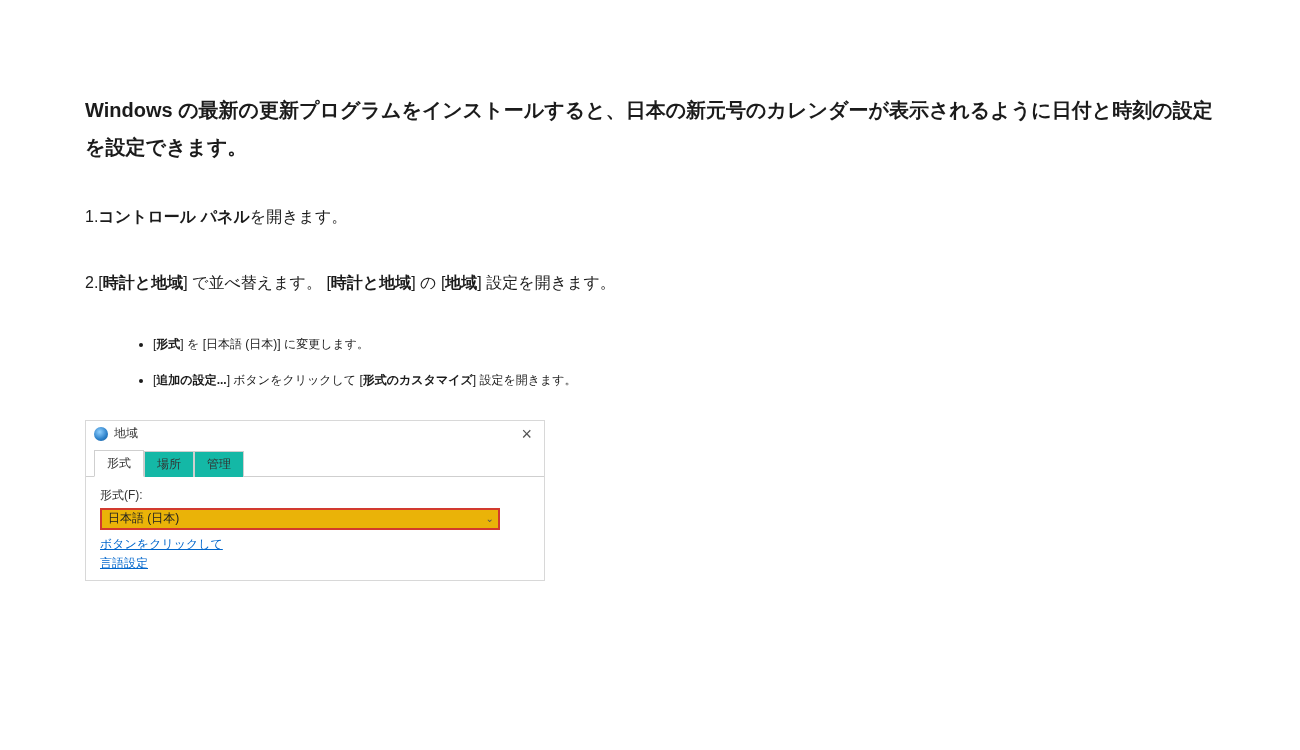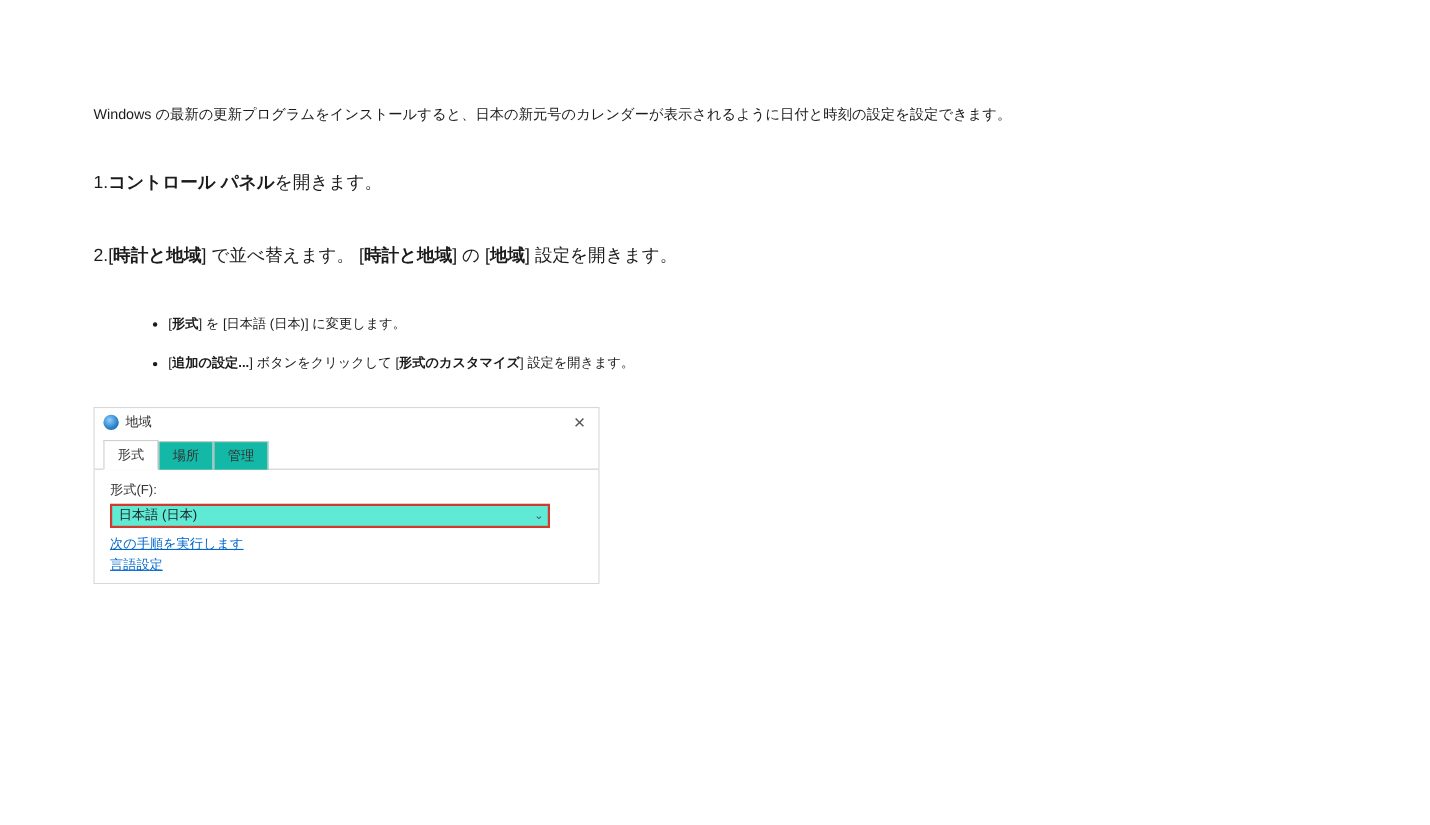--- a/index.html
+++ b/index.html
@@ -16,23 +16,24 @@
   }
   h1.title {
     font-size: 31px;
     font-weight: 700;
     margin: 0 0 10px 0;
     padding-bottom: 8px;
     border-bottom: 1px solid #e0e0e0;
     letter-spacing: 0.5px;
   }
   p.intro {
-    font-size: 13px;
+    font-size: 20px;
     line-height: 1.85;
     margin: 32px 0 0 0;
+    font-weight: bold;
   }
   .steps {
     margin-top: 36px;
   }
   .step {
     font-size: 16px;
     line-height: 1.85;
     margin: 0 0 36px 0;
   }
   .step b, .bullets b { font-weight: 700; }
@@ -104,21 +105,21 @@
     font-size: 12px;
     color: #333;
   }
   .field-label {
     font-size: 12px;
     margin-bottom: 4px;
     color: #333;
   }
   .combo {
     border: 2px solid #d23a2e;
-    background: #5eead4;
+    background: #eab308;
     height: 22px;
     display: flex;
     align-items: center;
     justify-content: space-between;
     padding: 0 4px 0 6px;
     font-size: 12px;
     color: #222;
     width: 400px;
   }
   .combo .chev {
@@ -177,20 +178,20 @@
         <div class="tab">場所</div>
         <div class="tab">管理</div>
       </div>
       <div class="dialog-body">
         <div class="field-label">形式(F):</div>
         <div class="combo">
           <span>日本語 (日本)</span>
           <span class="chev">⌄</span>
         </div>
         <div class="linklist">
-          <a>次の手順を実行します</a>
+          <a>ボタンをクリックして</a>
           <a>言語設定</a>
         </div>
       </div>
     </div>
 
   </div>
 </div>
 
 </body></html>

